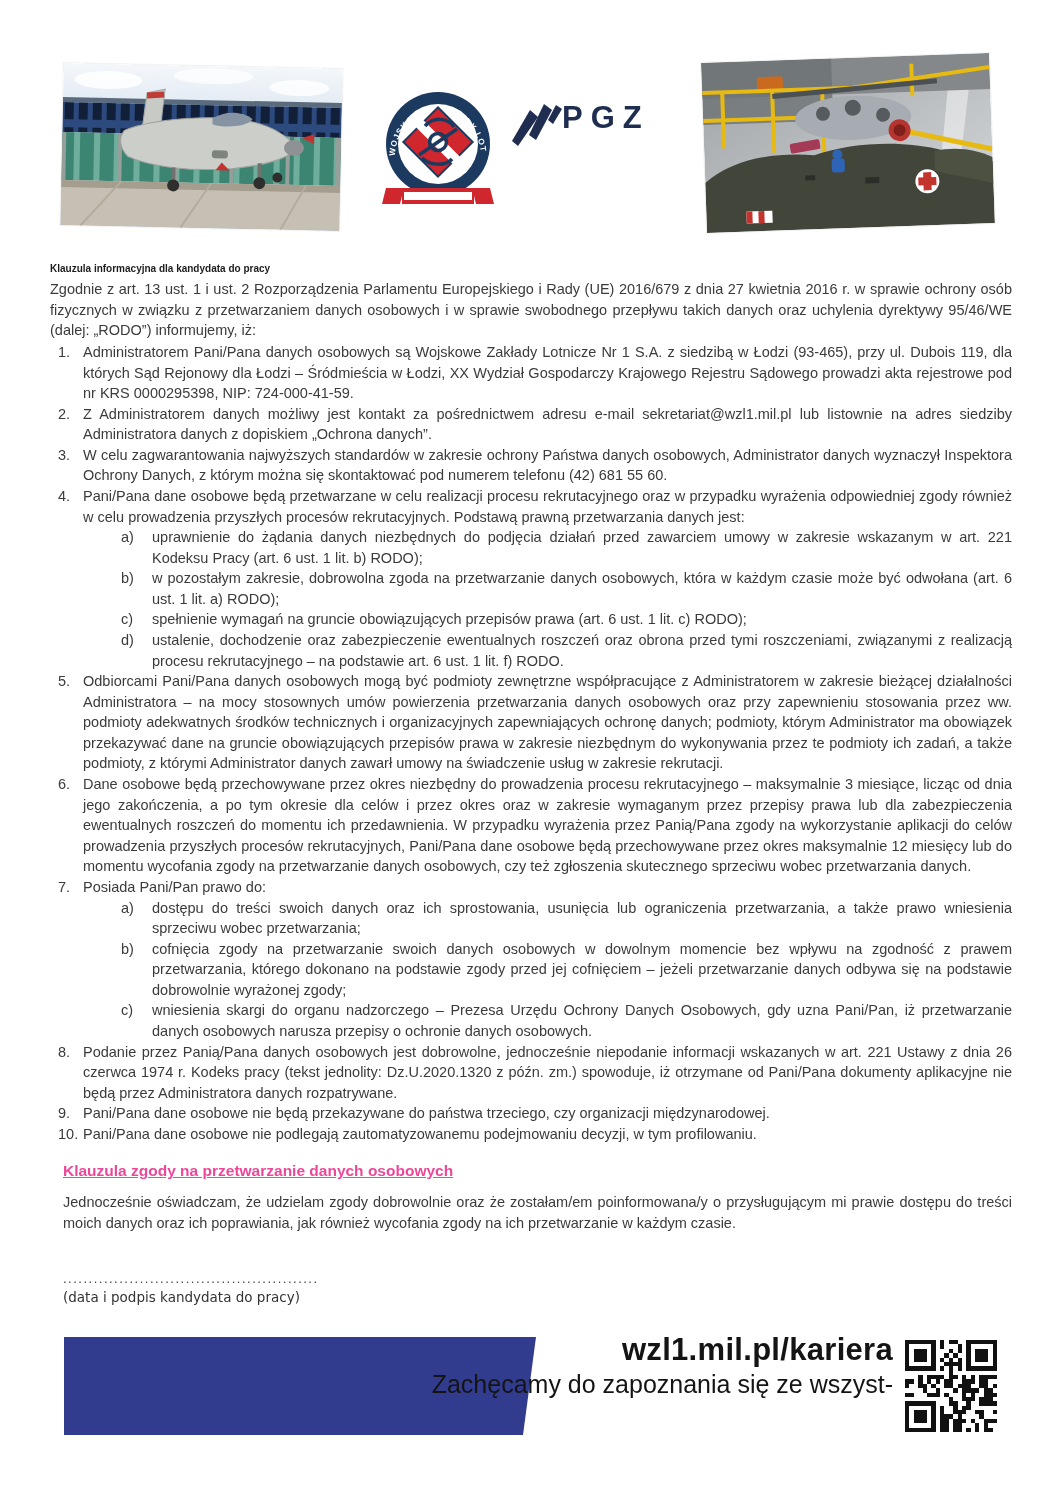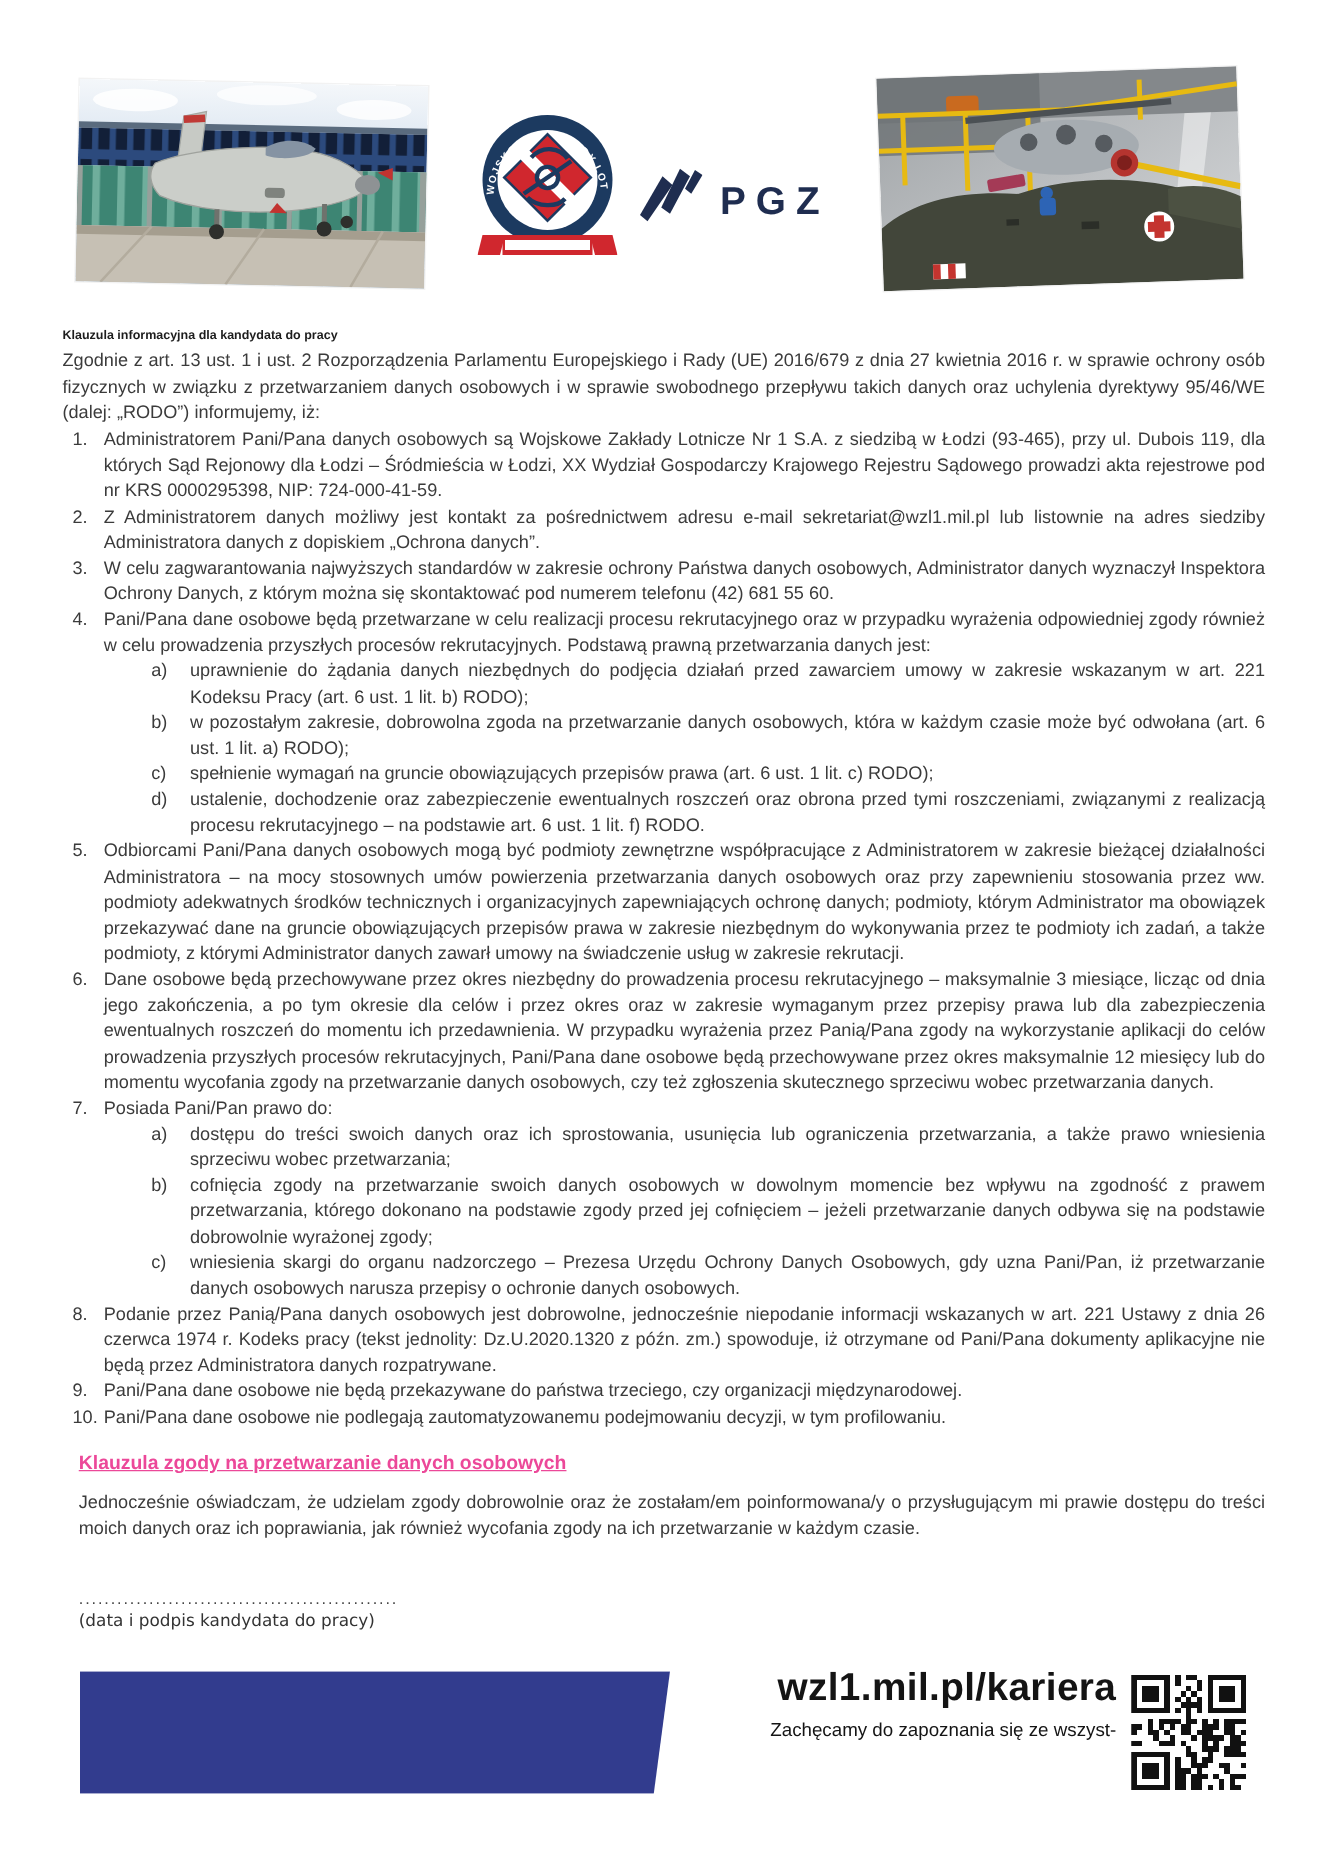--- a/index.html
+++ b/index.html
@@ -6,21 +6,21 @@
   .page{position:relative;width:1058px;height:1497px;background:#ffffff;overflow:hidden;
         font-family:"Liberation Sans",sans-serif;color:#3b3b3b;}
 
   
   .topstrip{position:absolute;left:0;top:0;width:1058px;height:240px;}
   .photo{position:absolute;overflow:hidden;box-shadow:0 0 0 1px rgba(0,0,0,.05);}
   .photo svg{display:block;}
   .photo-left{left:62px;top:66px;width:279px;height:162px;transform:rotate(1.2deg);}
   .photo-right{left:704px;top:58px;width:288px;height:170px;transform:rotate(-2deg);}
   .wzl-logo{position:absolute;left:382px;top:90px;width:112px;height:120px;}
-  .pgz{position:absolute;left:512px;top:131px;display:flex;align-items:flex-end;gap:14px;}
+  .pgz{position:absolute;left:512px;top:100px;display:flex;align-items:flex-start;}
   .pgz-text{font-weight:bold;font-size:31px;letter-spacing:8px;color:#1f2d50;}
 
   
   .content{position:absolute;left:50px;top:262px;width:962px;font-size:14.5px;line-height:1.42;}
   .content p{margin:0;}
   h1{font-size:10px;font-weight:bold;color:#1d1d1d;margin:0 0 3px 0;}
   .intro{text-align:justify;}
   .olist{margin-top:1px;}
   .oitem{display:flex;align-items:flex-start;}
   .num{flex:0 0 33px;padding-left:8px;box-sizing:border-box;}
@@ -34,21 +34,21 @@
   .consent p{text-align:justify;margin:0 0 13px 0;}
   .signature{margin-top:40px;}
   .dots{font-size:13px;letter-spacing:1.5px;color:#444;line-height:10px;}
   .sig-label{font-family:"DejaVu Sans",sans-serif;font-size:13.5px;color:#333;margin-top:4px;}
 
   
   .blue-bar{position:absolute;left:64px;top:1337px;width:472px;height:98px;background:#323c8e;
             clip-path:polygon(0 0,100% 0,calc(100% - 13px) 100%,0 100%);}
   .footer-text{position:absolute;right:165px;top:1332px;text-align:right;color:#141414;}
   .career-url{font-weight:bold;font-size:31px;letter-spacing:.3px;}
-  .career-lines{margin-top:5px;font-size:15px;line-height:23px;}
+  .career-lines{margin-top:5px;font-size:25px;line-height:23px;}
   #qr{position:absolute;left:905px;top:1340px;}
 </style>
 </head>
 <body>
 
 <div class="page">
 
   <div class="topstrip">
 
     <div class="photo photo-left">

